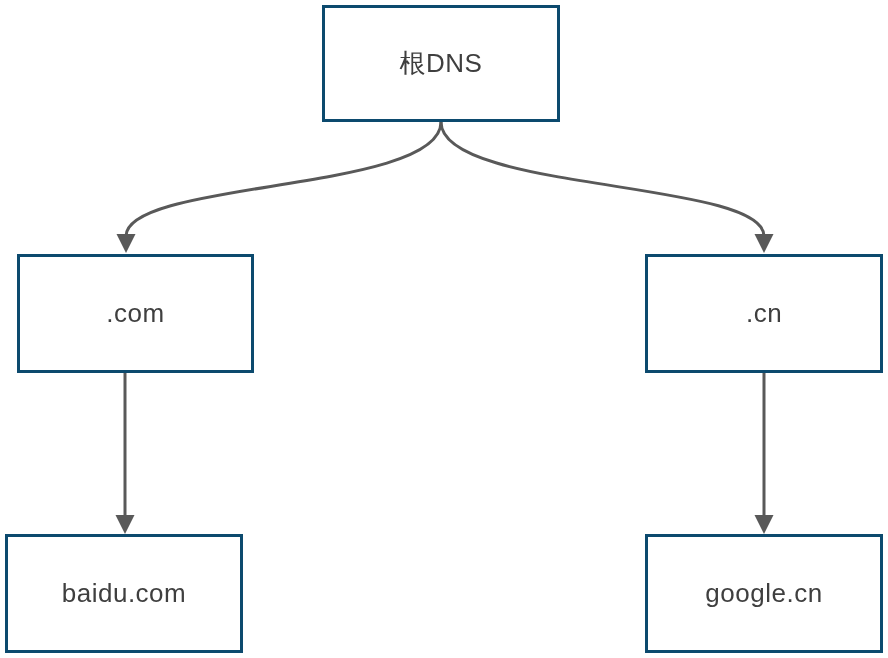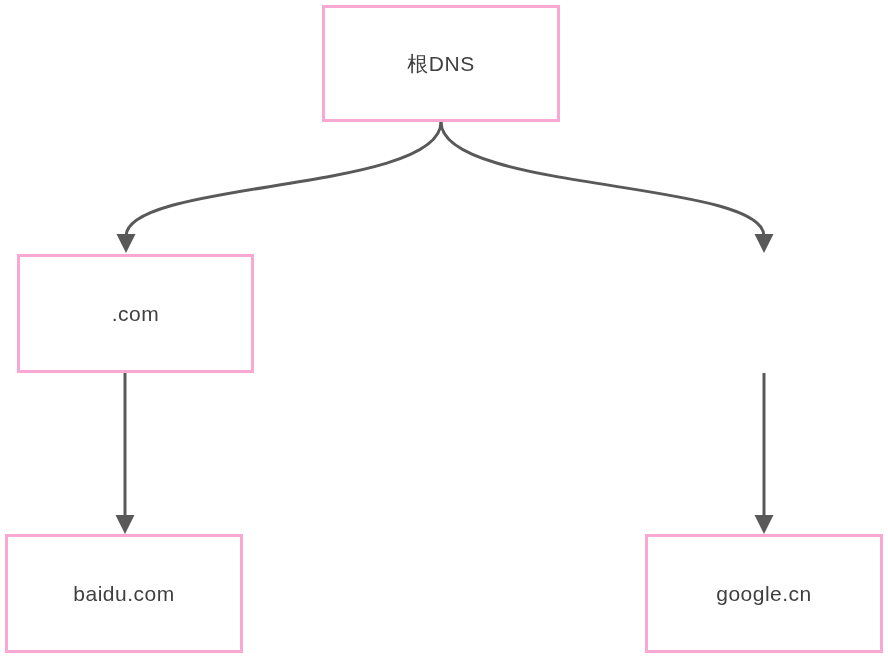--- a/index.html
+++ b/index.html
@@ -19,25 +19,25 @@
     position: absolute;
     left: 0;
     top: 0;
     width: 888px;
     height: 658px;
   }
   .node {
     position: absolute;
     box-sizing: border-box;
     background: #ffffff;
-    border: 3px solid #f9a8d4;
+    border: 3px solid #0c4a6e;
     display: flex;
     align-items: center;
     justify-content: center;
-    font-size: 21px;
+    font-size: 26px;
     color: #3f3f3f;
     letter-spacing: 0.5px;
     white-space: nowrap;
   }
   .node-root   { left: 322px; top: 5px;   width: 238px; height: 117px; }
   .node-com    { left: 17px;   top: 254px; width: 237px; height: 119px; }
   .node-cn     { left: 645px; top: 254px; width: 238px; height: 119px; }
   .node-baidu  { left: 5px;   top: 534px; width: 238px; height: 119px; }
   .node-google { left: 645px; top: 534px; width: 238px; height: 119px; }
   .edge-path {
@@ -79,20 +79,23 @@
   </svg>
 
   <div class="node node-root">
     <span>根DNS</span>
   </div>
 
   <div class="node node-com">
     <span>.com</span>
   </div>
 
+  <div class="node node-cn">
+    <span>.cn</span>
+  </div>
 
   <div class="node node-google">
     <span>google.cn</span>
   </div>
 
   <div class="node node-baidu">
     <span>baidu.com</span>
   </div>
 
 </div>

